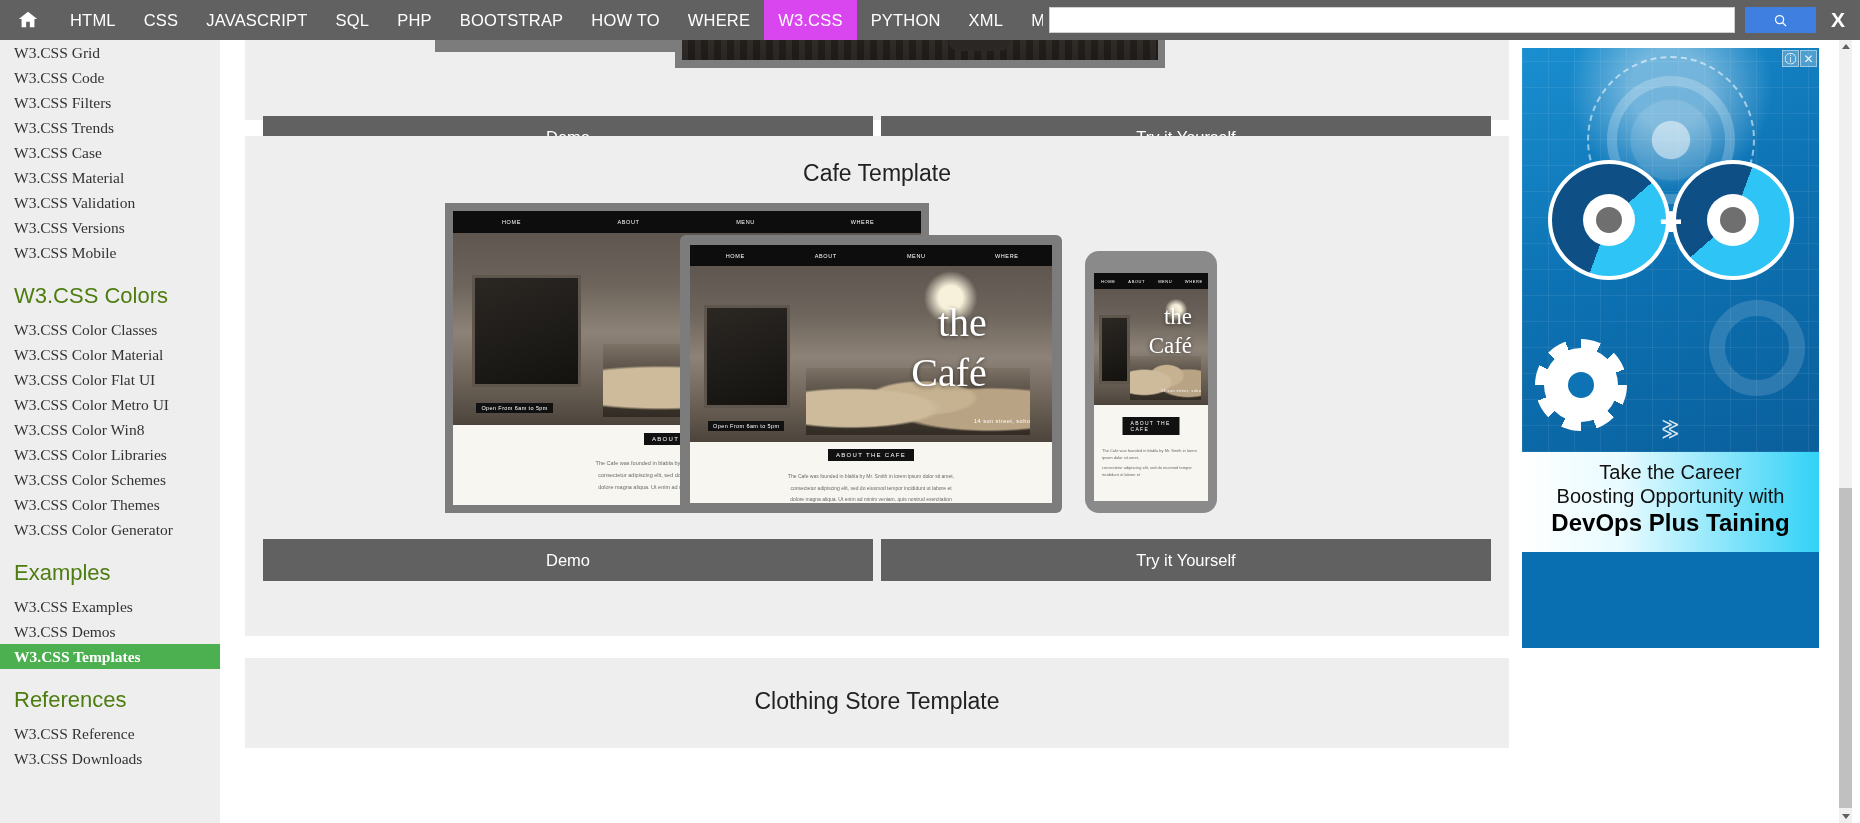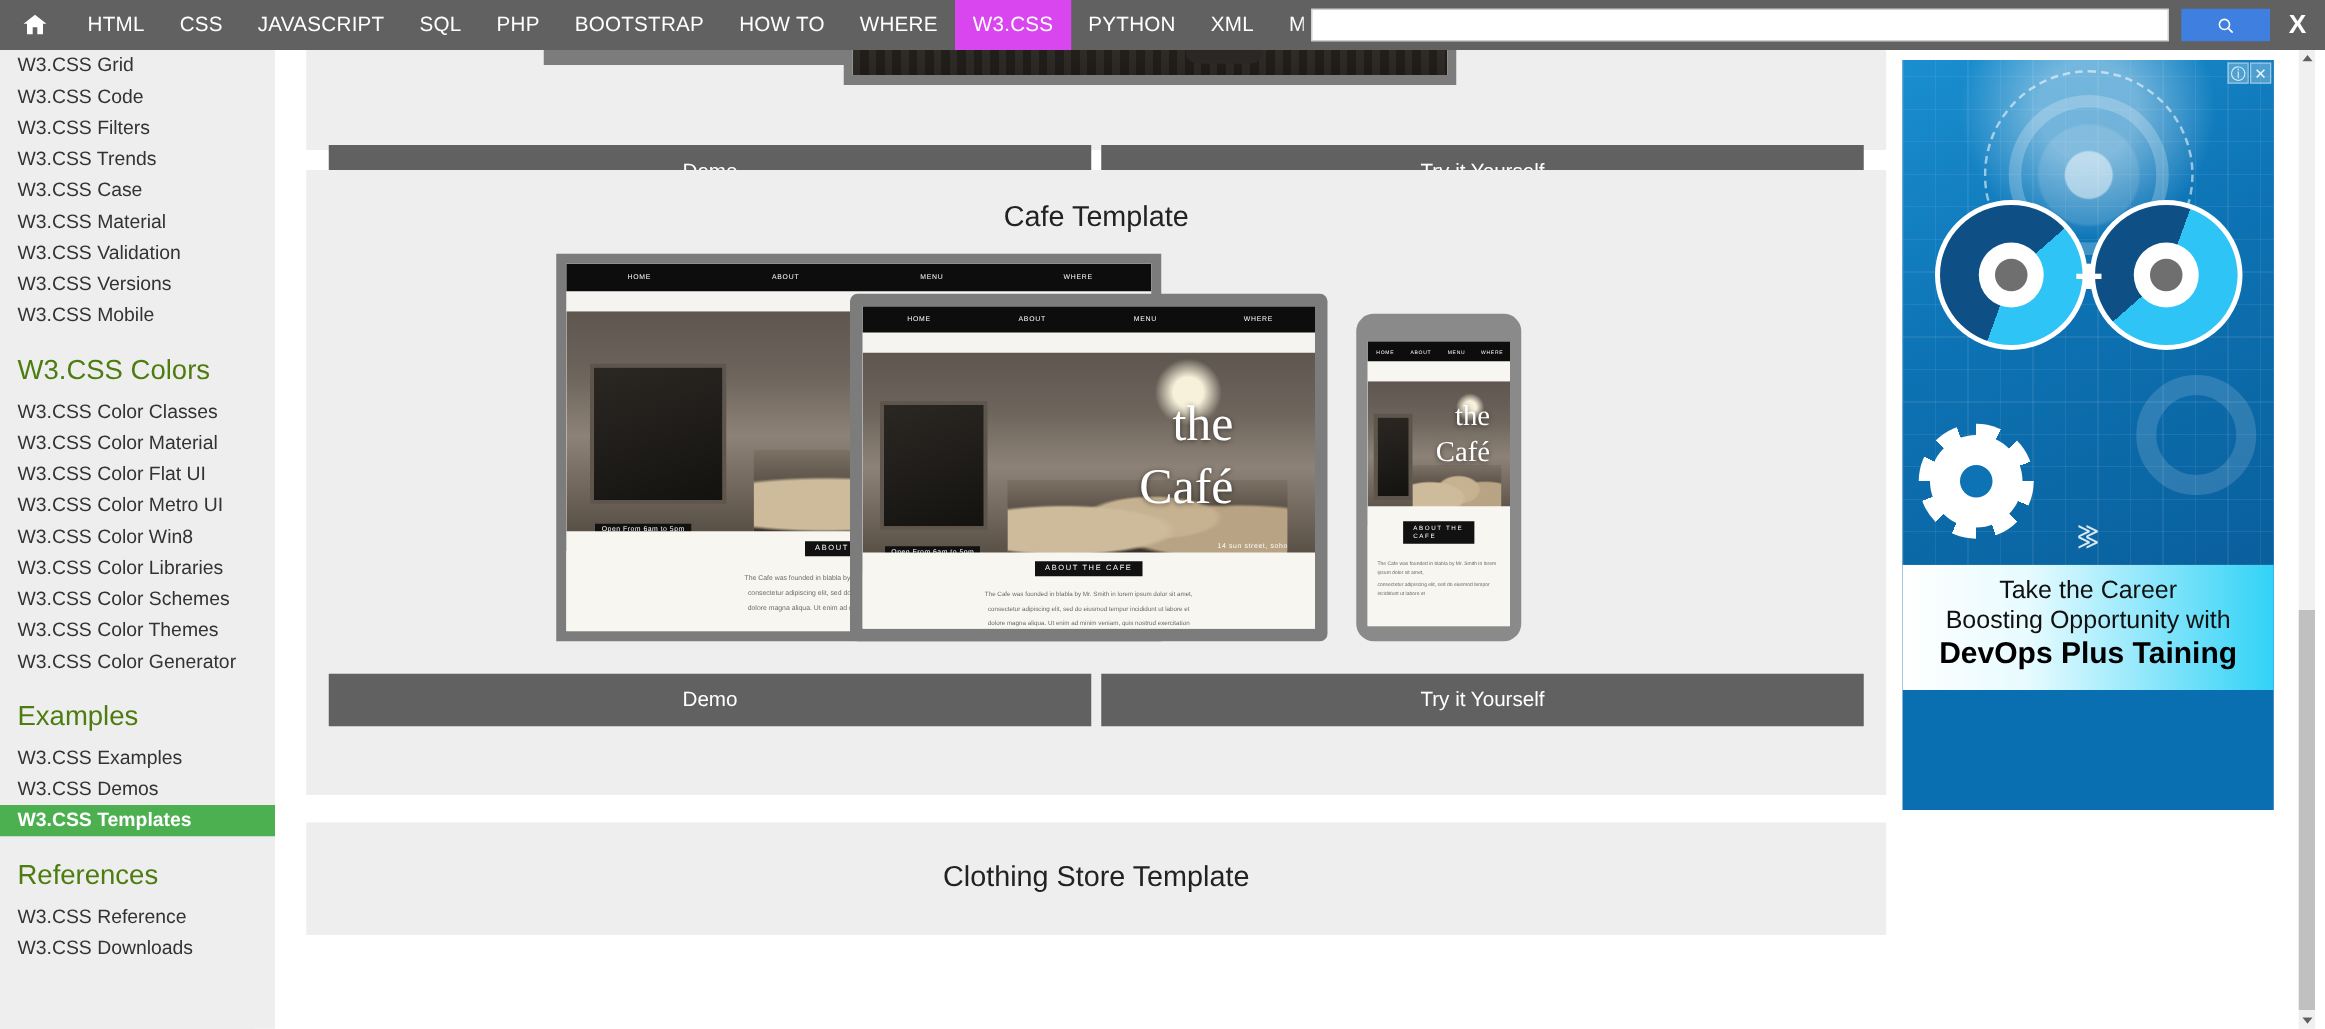--- a/index.html
+++ b/index.html
@@ -48,21 +48,21 @@
 
   
   #sidebar {
     position: absolute; left: 0; top: 40px; width: 220px; height: 783px;
     background: #eeeeee; overflow: hidden;
   }
   #sidebar-inner { padding: 0 0 0 0; }
   .sb-link {
     display: block; font-size: 15.5px; color: #333; text-decoration: none;
     padding: 3.5px 0 3.5px 14px; line-height: 18px; cursor: pointer;
-    font-family: Liberation Sans, sans-serif;
+    font-family: Liberation Serif, serif;
   }
   .sb-link.selected {
     background: #4caf50; color: #fff; font-weight: bold;
   }
   .sb-head {
     font-size: 22px; color: #4d7c0f; padding: 18px 0 8px 14px;
     font-weight: normal; line-height: 26px;
     font-family: "Liberation Sans", sans-serif;
   }
   
@@ -116,21 +116,21 @@
   .dev-screen { position: absolute; overflow: hidden; background: #f5f4f0; }
   .dev-nav {
     position: absolute; left: 0; top: 0; width: 100%;
     background: #0d0d0d; display: flex; align-items: center;
   }
   .dev-nav span {
     flex: 1; text-align: center; color: #fff; letter-spacing: .6px;
     font-family: "Liberation Sans", sans-serif;
   }
   .hero {
-    position: absolute; left: 0; width: 100%; overflow: hidden; margin-top: 16px;
+    position: absolute; left: 0; width: 100%; overflow: hidden;
   }
   .hero-bg {
     position: absolute; inset: 0;
     background:
       radial-gradient(circle at 72% 18%, rgba(255,248,225,.95) 0 4%, rgba(255,248,225,0) 9%),
       linear-gradient(180deg, #5e564f 0%, #6e665d 28%, #8d8277 52%, #6b6156 78%, #4c443c 100%);
   }
   .hero-bg::before {
     content:""; position:absolute; left:4%; top:22%; width:22%; height:55%;
     background: linear-gradient(160deg,#2b2824,#14120f); border:3px solid #5e564d;

